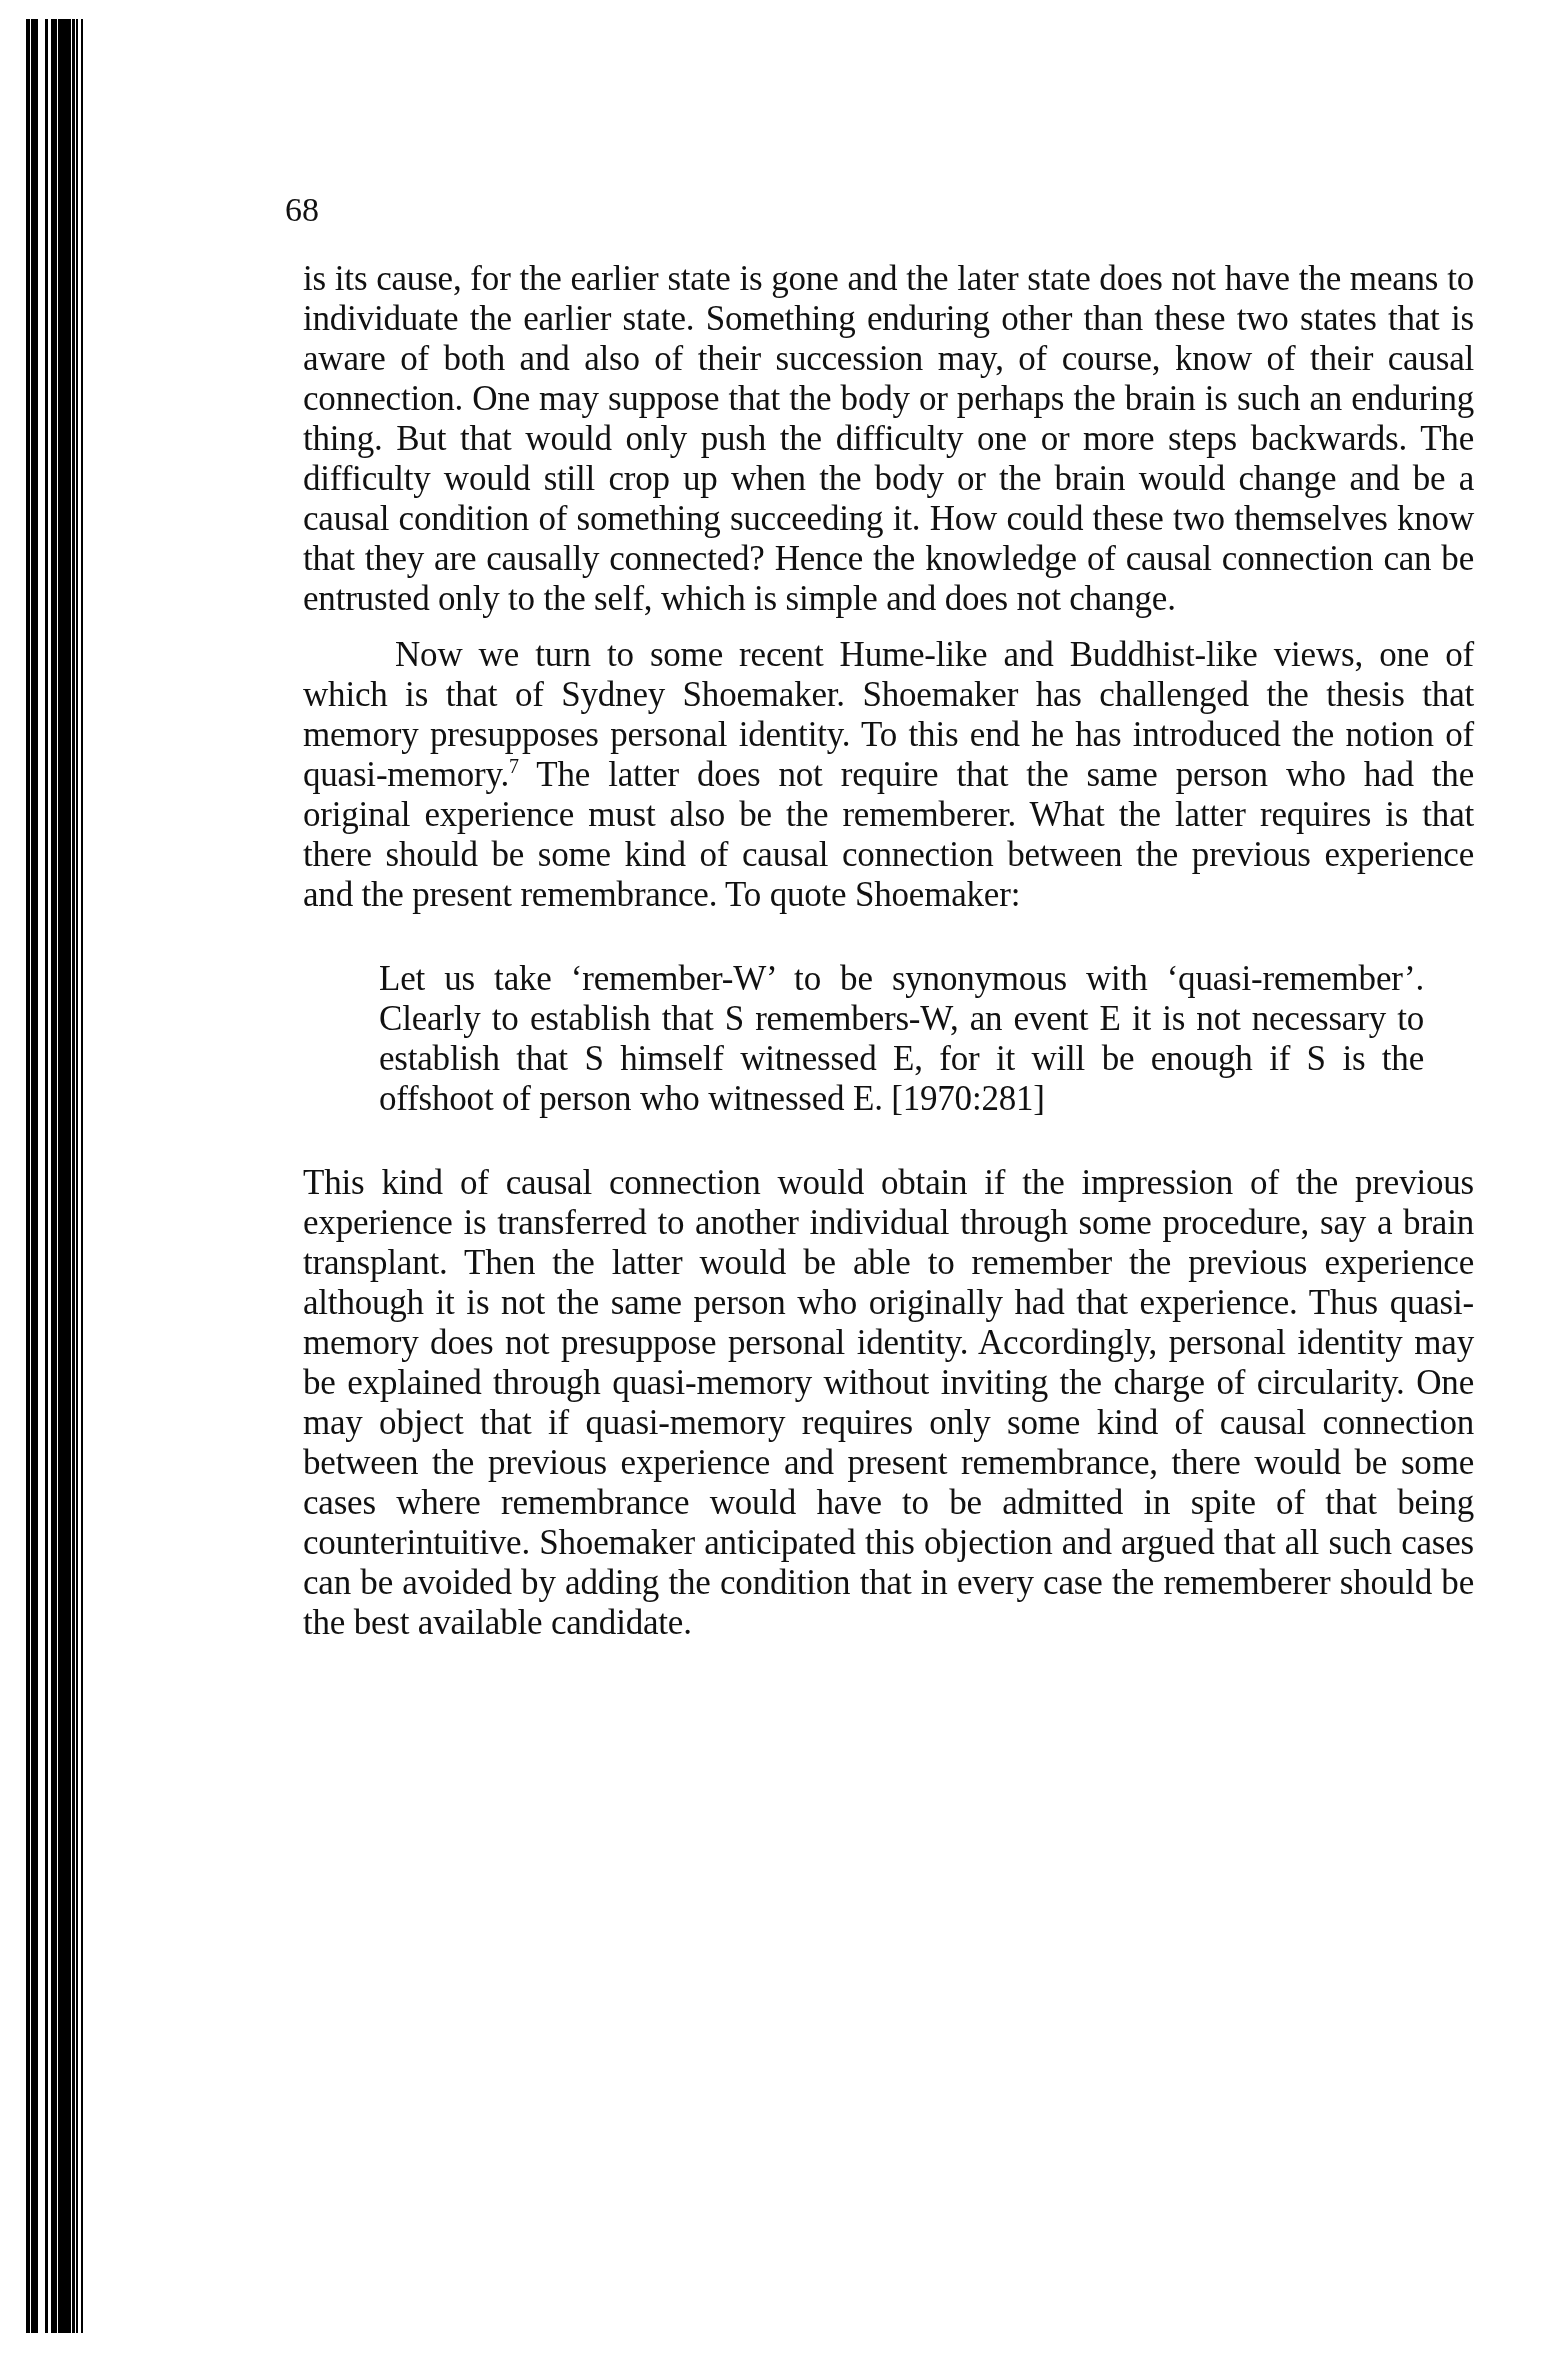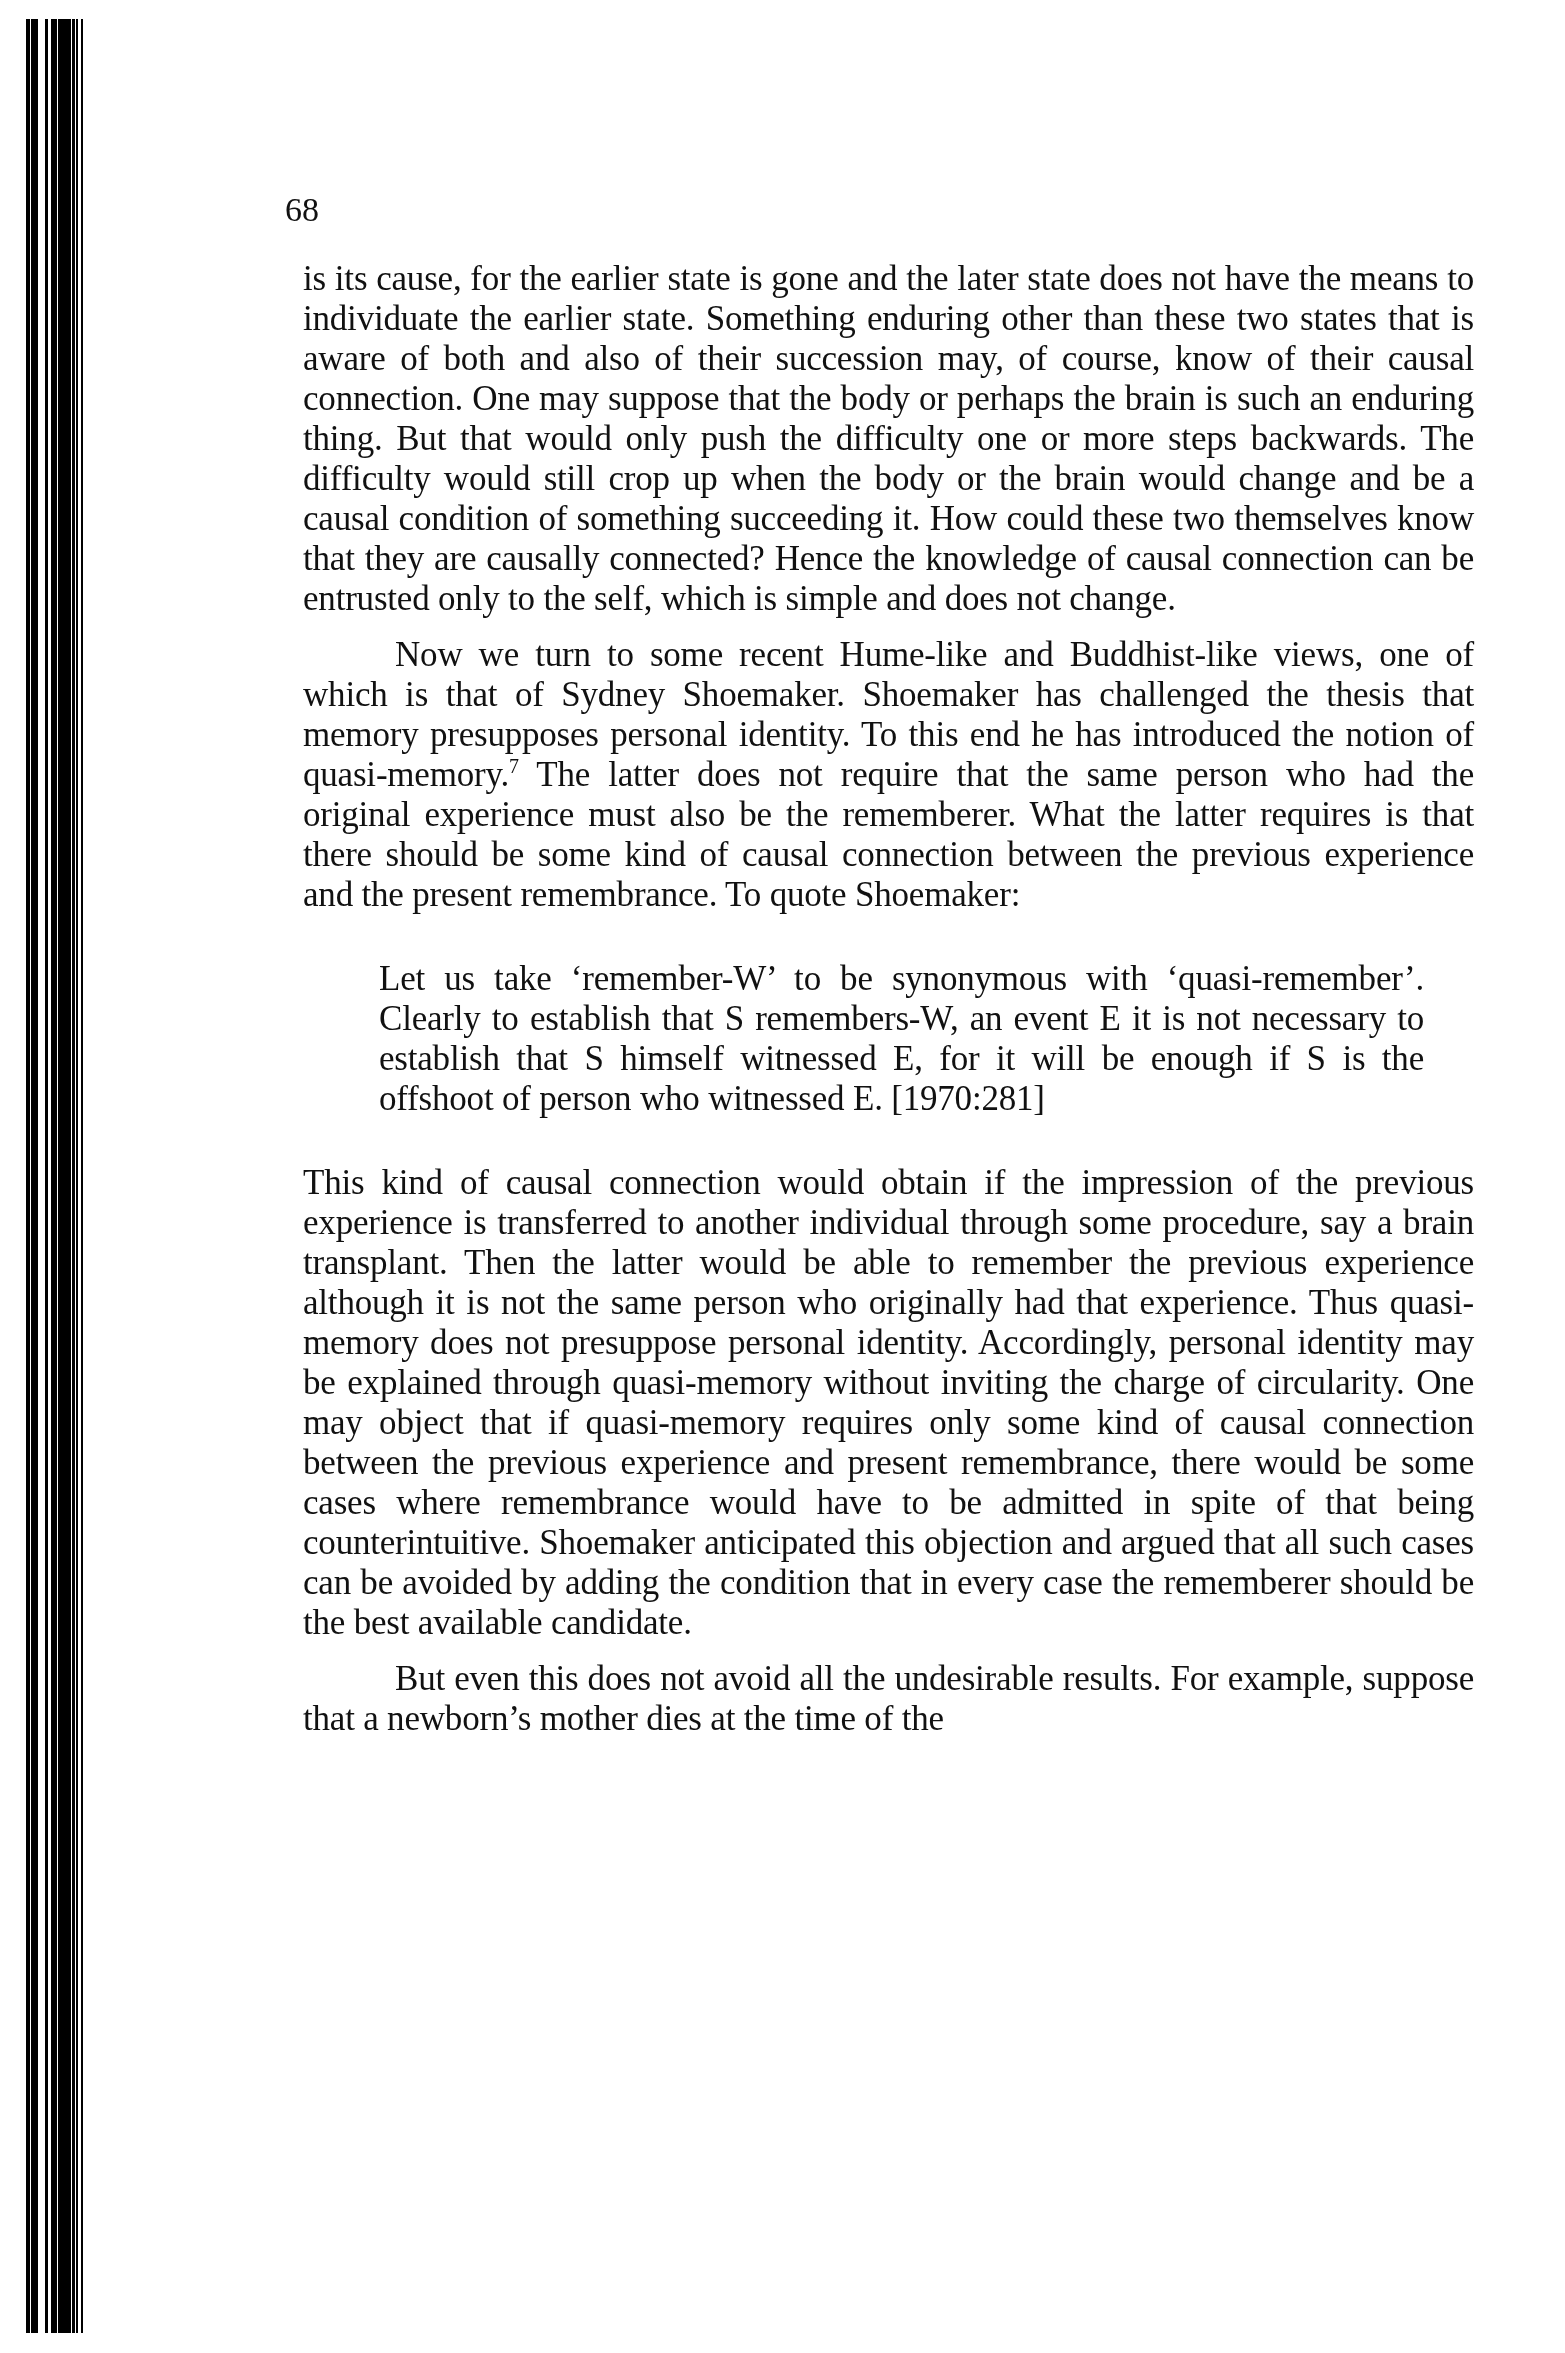--- a/index.html
+++ b/index.html
@@ -91,15 +91,14 @@
 
 <div class="running-head">
   <span class="page-number">68</span>
 </div>
 
 <div class="text-block">
   <p>is its cause, for the earlier state is gone and the later state does not have the means to individuate the earlier state. Something enduring other than these two states that is aware of both and also of their succession may, of course, know of their causal connection. One may suppose that the body or perhaps the brain is such an enduring thing. But that would only push the difficulty one or more steps backwards. The difficulty would still crop up when the body or the brain would change and be a causal condition of something succeeding it. How could these two themselves know that they are causally connected? Hence the knowledge of causal connection can be entrusted only to the self, which is simple and does not change.</p>
   <p class="indent"><span>Now we turn to some recent Hume-like and Buddhist-like views, one of which is that of Sydney Shoemaker. Shoemaker has challenged the thesis that memory presupposes personal identity. To this end he has introduced the notion of quasi-memory.</span><span class="sup">7</span><span> The latter does not require that the same person who had the original experience must also be the rememberer. What the latter requires is that there should be some kind of causal connection between the previous experience and the present remembrance. To quote Shoemaker:</span></p>
   <p class="blockquote">Let us take ‘remember-W’ to be synonymous with ‘quasi-remember’. Clearly to establish that S remembers-W, an event E it is not necessary to establish that S himself witnessed E, for it will be enough if S is the offshoot of person who witnessed E. [1970:281]</p>
   <p>This kind of causal connection would obtain if the impression of the previous experience is transferred to another individual through some procedure, say a brain transplant. Then the latter would be able to remember the previous experience although it is not the same person who originally had that experience. Thus quasi-memory does not presuppose personal identity. Accordingly, personal identity may be explained through quasi-memory without inviting the charge of circularity. One may object that if quasi-memory requires only some kind of causal connection between the previous experience and present remembrance, there would be some cases where remembrance would have to be admitted in spite of that being counterintuitive. Shoemaker anticipated this objection and argued that all such cases can be avoided by adding the condition that in every case the rememberer should be the best available candidate.</p>
-  <p class="indent">But even this does not avoid all the undesirable results. For example, suppose that a newborn’s mother dies at the time of the</p>
 </div>
 
 
 </body></html>

